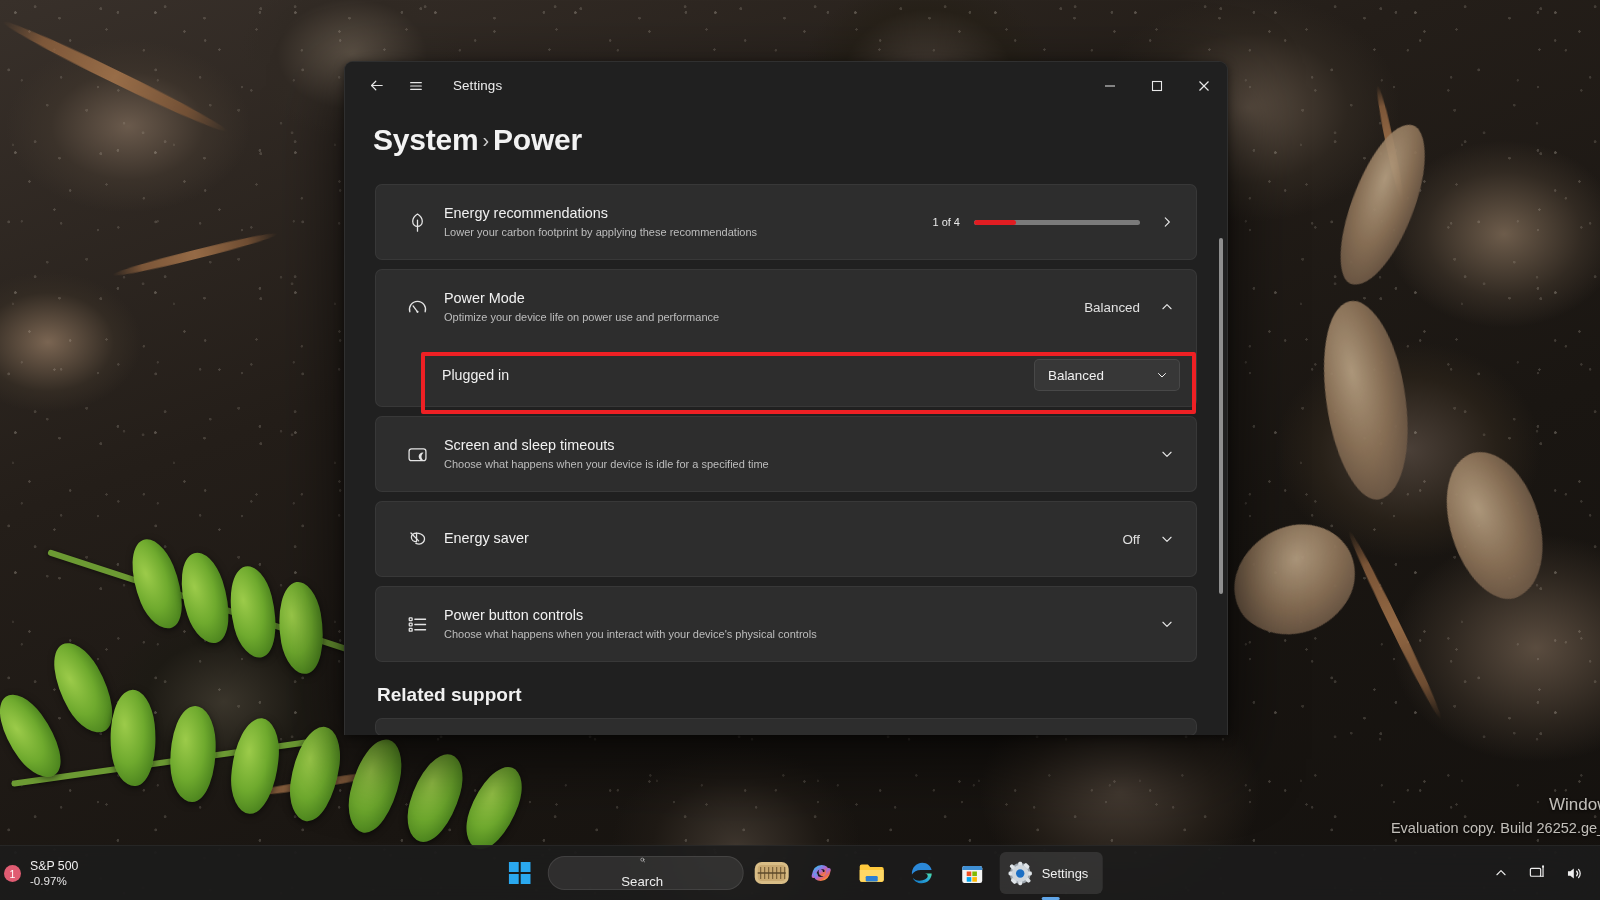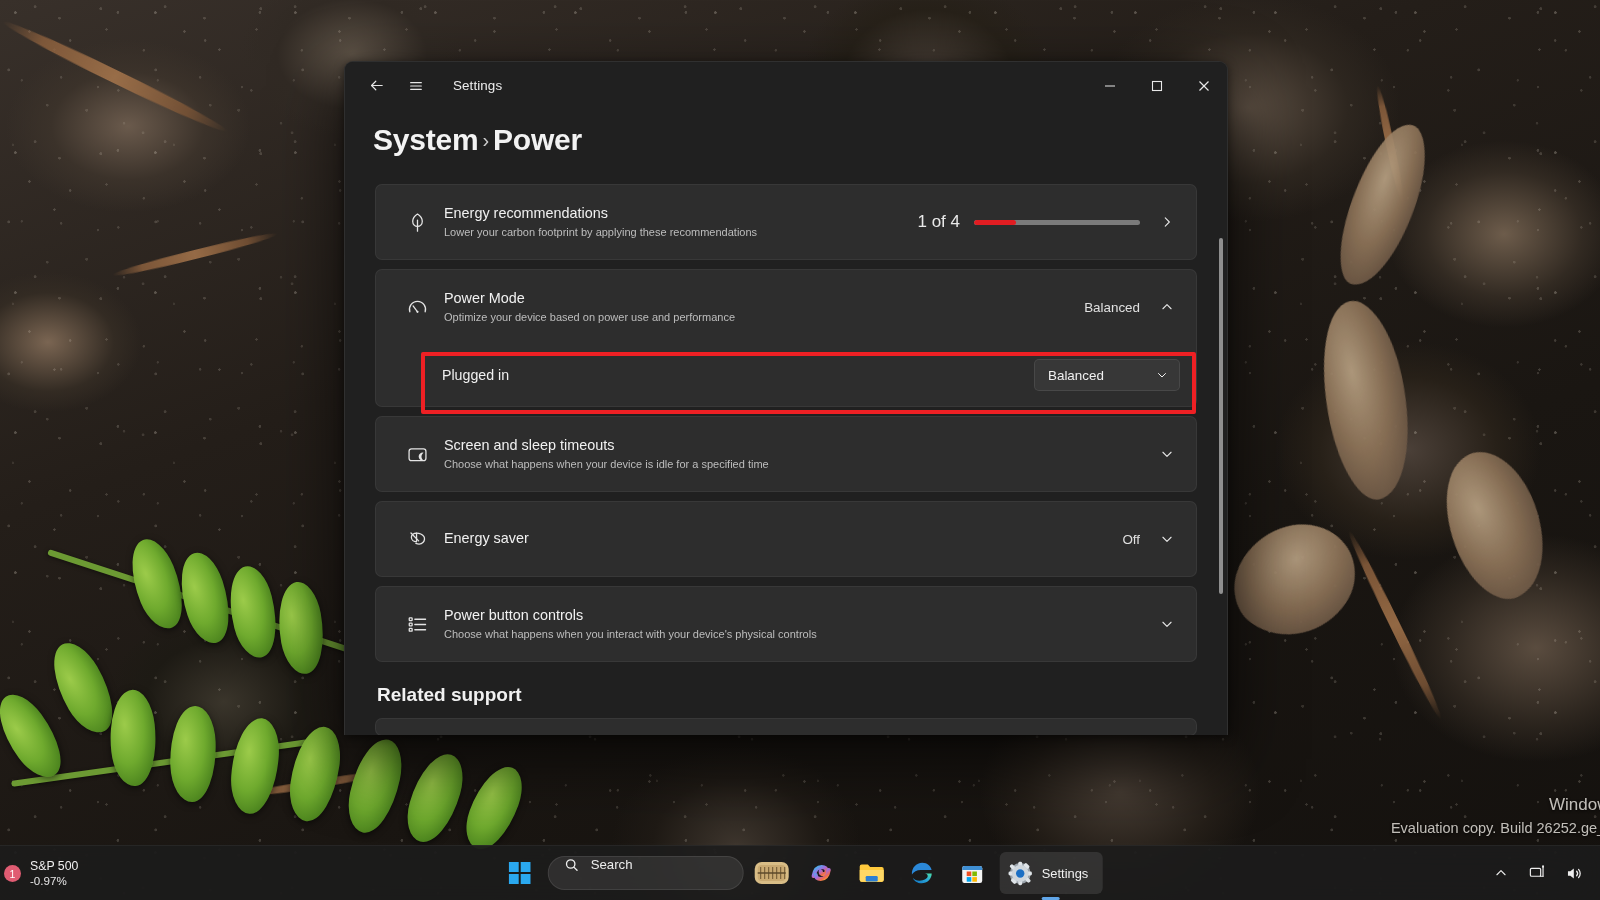--- a/index.html
+++ b/index.html
@@ -137,21 +137,21 @@
     color: #e4e4e4;
   }
   .row-text { flex: 1; padding-left: 4px; }
   .row-title { font-size: 14.4px; color: #f1f1f1; line-height: 1.35; }
   .row-desc { font-size: 11px; color: #bdbdbd; margin-top: 2px; line-height: 1.35; }
   .row-right { display: flex; align-items: center; gap: 14px; color: #e0e0e0; font-size: 13.4px; }
   .chev { color: #e6e6e6; display: flex; align-items: center; justify-content: center; width: 26px; }
 
   
   .progress-wrap { display: flex; align-items: center; gap: 14px; }
-  .progress-count { font-size: 17px; color: #e9e9e9; }
+  .progress-count { font-size: 11px; color: #e9e9e9; }
   .progress-track {
     width: 166px; height: 5px; background: #7b7b7b; border-radius: 3px; overflow: hidden;
   }
   .progress-fill { height: 100%; background: #e11d22; border-radius: 3px; }
 
   
   .sub-row {
     display: flex; align-items: center; min-height: 62px;
     padding: 8px 16px 8px 66px; border-radius: 7px;
   }
@@ -206,23 +206,23 @@
 
   .tb-center {
     position: absolute; left: 50%; transform: translateX(-50%);
     display: flex; align-items: center; gap: 6px; height: 55px;
   }
   .tb-icon {
     width: 44px; height: 42px; border-radius: 6px; display: flex;
     align-items: center; justify-content: center; cursor: pointer; position: relative;
   }
   .tb-search {
-    display: flex; gap: 11px; height: 34px;
+    display: flex; align-items: center; gap: 11px; height: 34px;
     background: rgba(255,255,255,.09); border: 1px solid rgba(255,255,255,.09);
-    border-radius: 17px; padding: 0 22px 0 15px; cursor: pointer; min-width: 196px;
+    border-radius: 17px; padding: 0 22px 0 15px; cursor: pointer; min-width: 196px; flex-direction: column;
   }
   .tb-search span { font-size: 13.2px; color: #ededed; }
   .tb-app-active {
     display: flex; align-items: center; gap: 9px; height: 42px;
     background: rgba(255,255,255,.10); border-radius: 6px; padding: 0 14px 0 8px;
     cursor: pointer; position: relative;
   }
   .tb-app-active .app-label { font-size: 12.9px; color: #f2f2f2; }
   .tb-app-active::after {
     content: ''; position: absolute; left: 50%; transform: translateX(-50%);
@@ -357,21 +357,21 @@
       <div class="card-row">
         <div class="row-icon">
           <svg width="23" height="23" viewBox="0 0 24 24" fill="none" stroke="currentColor" stroke-width="1.35" stroke-linecap="round" stroke-linejoin="round">
             <path d="M4 16.5a8.4 8.4 0 1 1 16 0"></path>
             <line x1="12" y1="16.5" x2="7.4" y2="10.4"></line>
             <circle cx="12" cy="16.5" r="1.15" fill="currentColor" stroke="none"></circle>
           </svg>
         </div>
         <div class="row-text">
           <div class="row-title">Power Mode</div>
-          <div class="row-desc">Optimize your device based on power use and performance</div>
+          <div class="row-desc">Optimize your device life on power use and performance</div>
         </div>
         <div class="row-right">
           <span>Balanced</span>
           <div class="chev">
             <svg width="14" height="14" viewBox="0 0 24 24" fill="none" stroke="currentColor" stroke-width="1.9" stroke-linecap="round" stroke-linejoin="round">
                 <polyline points="5,15 12,8 19,15"></polyline>
               </svg>
           </div>
         </div>
       </div>

